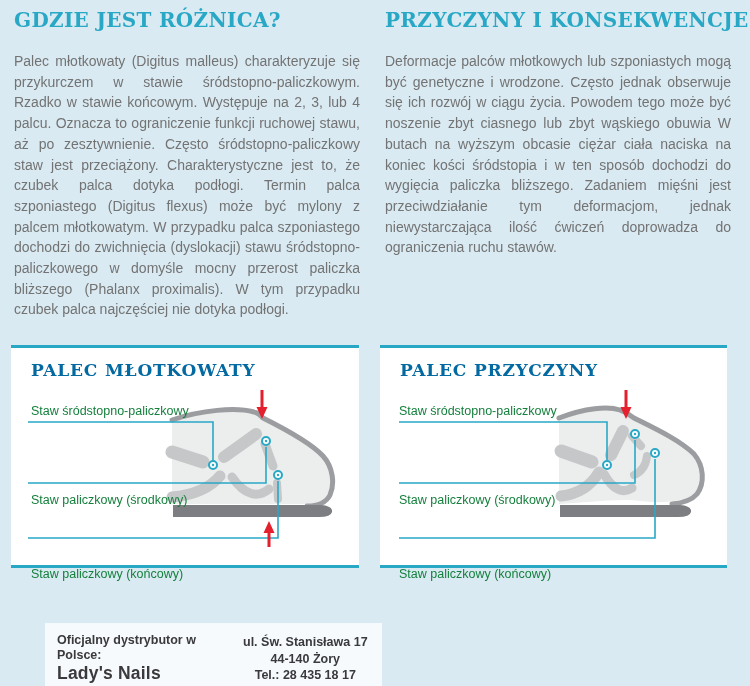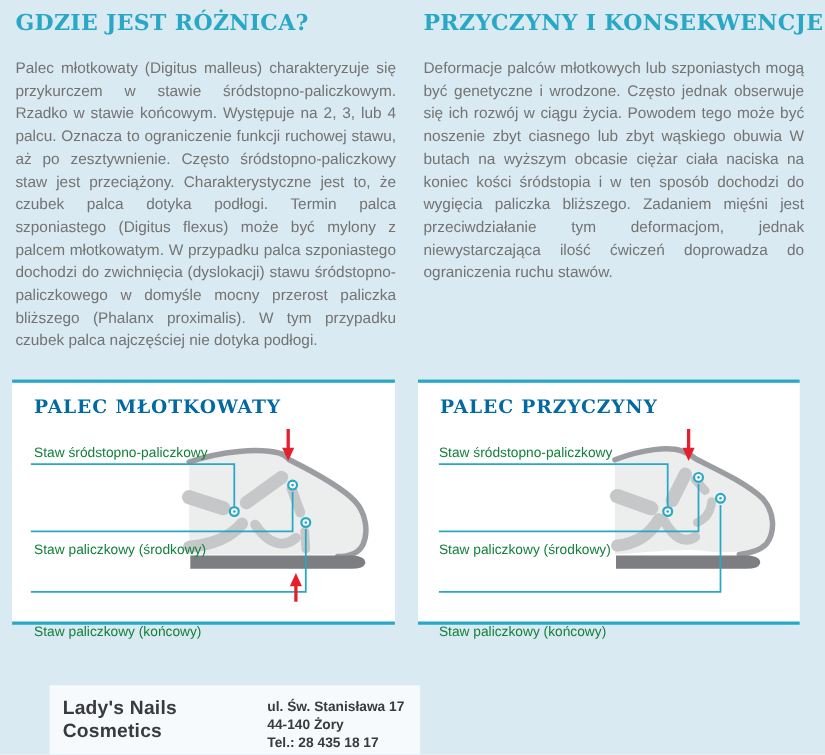--- a/index.html
+++ b/index.html
@@ -61,21 +61,21 @@
   .footer{
     position:absolute;left:45px;top:623px;width:337px;height:63px;
     background:#f6fafc;
     color:#3a3a3c;
     display:flex;
   }
   .footer .f-left{padding:10px 0 0 12px;width:186px;}
   .footer .f-right{padding:11px 0 0 0;}
   .f-small{font-weight:700;font-size:12.5px;line-height:15px;}
   .f-company{font-weight:700;font-size:17.5px;line-height:21px;letter-spacing:.2px;}
-  .f-line{font-weight:700;font-size:12.5px;line-height:16.5px;}
+  .f-line{font-weight:700;font-size:12.5px;line-height:16.5px;text-align:center;}
 </style>
 </head>
 <body>
 
 <div class="page">
 
   <section class="col left">
     <h1 class="section-title">GDZIE JEST RÓŻNICA?</h1>
     <p class="article-body">Palec młotkowaty (Digitus malleus) charakteryzuje się przykurczem w stawie śródstopno-paliczkowym. Rzadko w stawie końcowym. Występuje na 2, 3, lub 4 palcu. Oznacza to ograniczenie funkcji ruchowej stawu, aż po zesztywnienie. Często śródstopno-paliczkowy staw jest przeciążony. Charakterystyczne jest to, że czubek palca dotyka podłogi. Termin palca szponiastego (Digitus flexus) może być mylony z palcem młotkowatym. W przypadku palca szponiastego dochodzi do zwichnięcia (dyslokacji) stawu śródstopno-paliczkowego w domyśle mocny przerost paliczka bliższego (Phalanx proximalis). W tym przypadku czubek palca najczęściej nie dotyka podłogi.</p>
   </section>
@@ -184,20 +184,21 @@
 
       <g fill="#e5202e">
         <rect x="244.5" y="42" width="3" height="18"></rect>
         <polygon points="240.5,59 251.5,59 246,71"></polygon>
       </g>
     </svg>
   </div>
 
   <div class="footer">
     <div class="f-left">
+      <div class="f-small">Oficjalny dystrybutor w Polsce:</div>
       <div class="f-company">Lady's Nails Cosmetics</div>
 
     </div>
     <div class="f-right">
       <div class="f-line">ul. Św. Stanisława 17</div>
       <div class="f-line">44-140 Żory</div>
       <div class="f-line">Tel.: 28 435 18 17</div>
     </div>
   </div>
 

